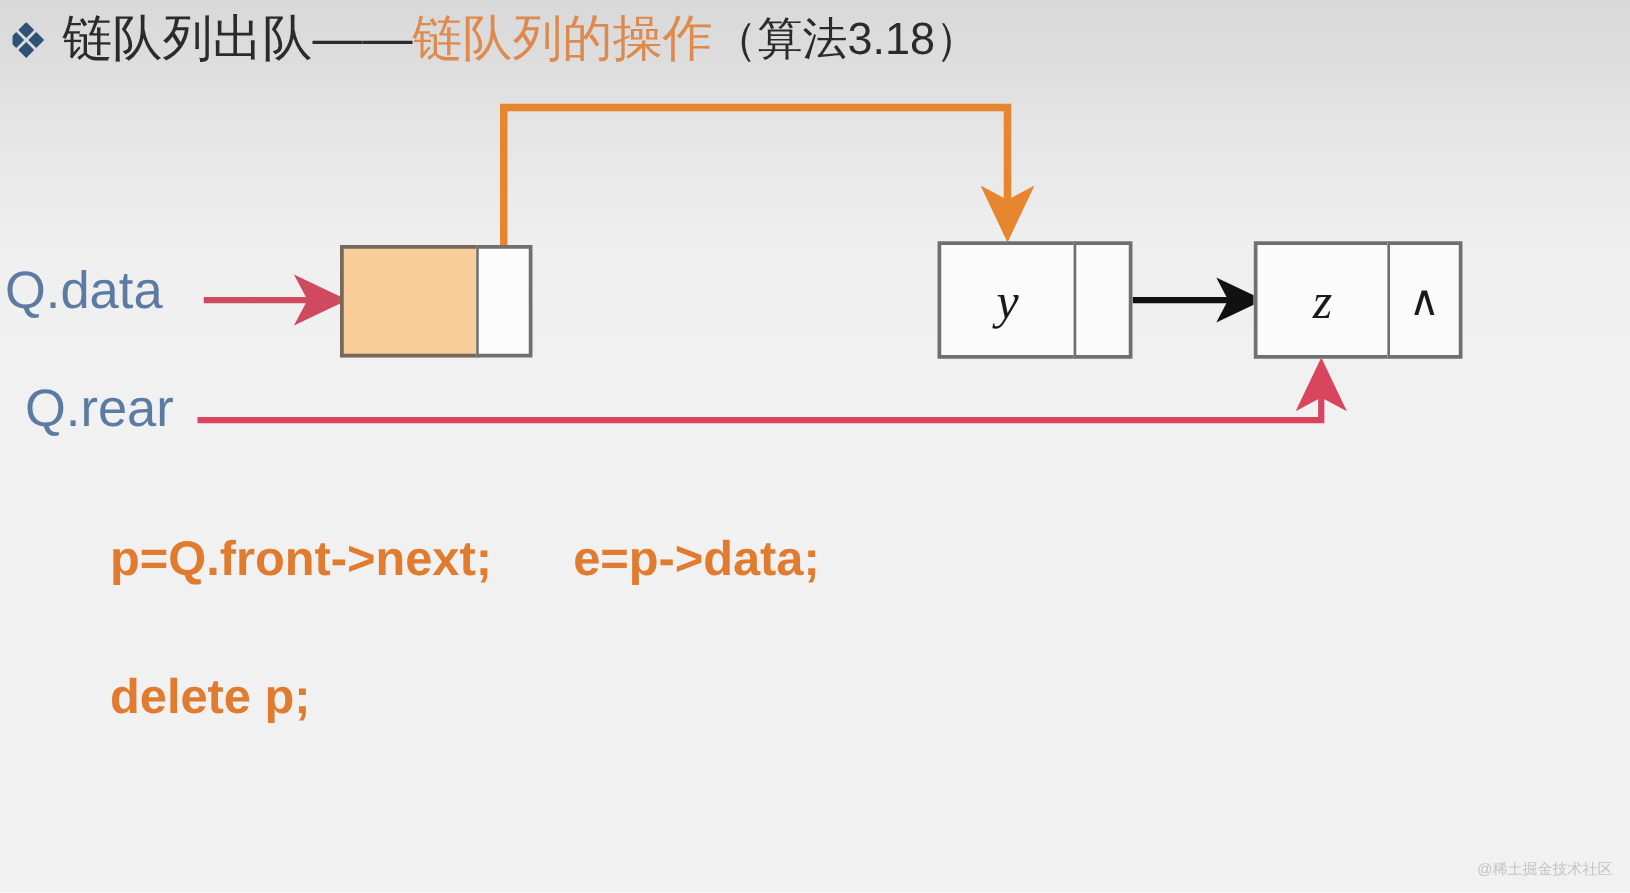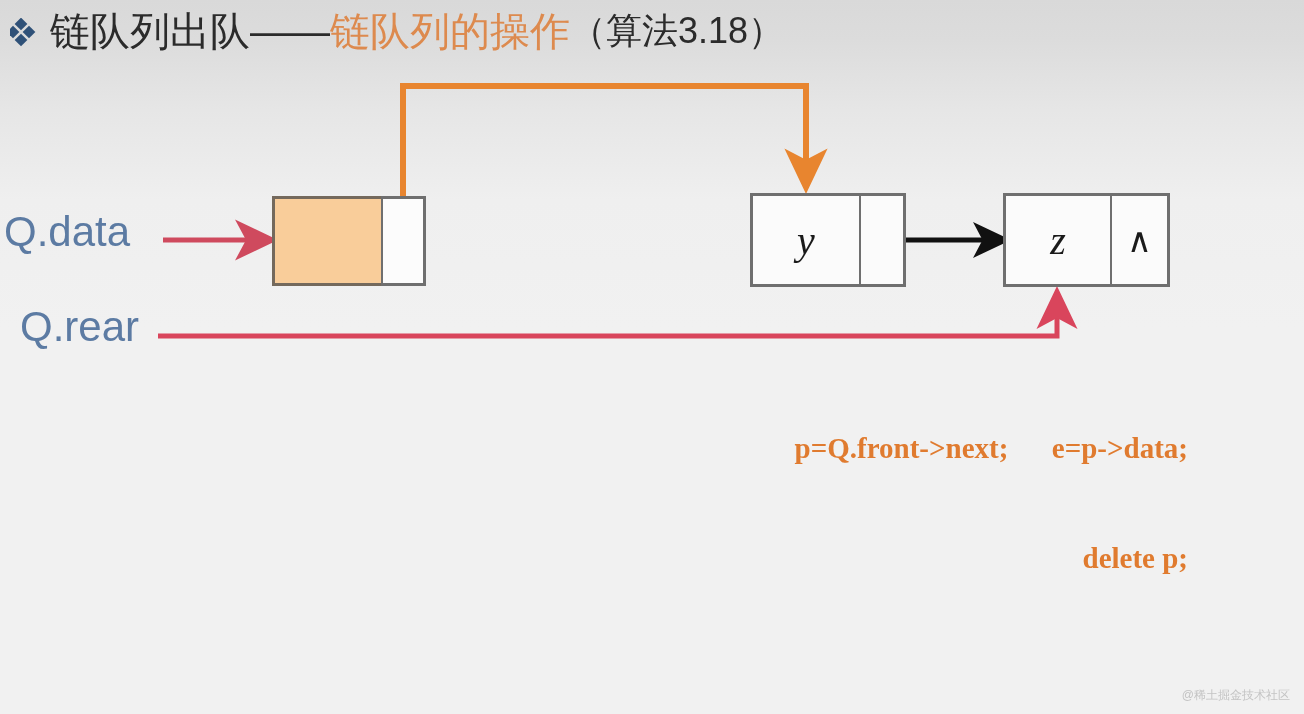--- a/index.html
+++ b/index.html
@@ -121,28 +121,27 @@
   }
 
   
   #code-block {
     position: absolute;
     left: 88px;
     top: 420px;
     width: 1100px;
   }
   .code-line {
-    font-family: Liberation Serif, serif;
+    font-family: Liberation Sans, sans-serif;
     font-weight: bold;
-    font-size: 29px;
+    font-size: 39px;
     line-height: 56px;
     color: #e07b2f;
     white-space: pre;
     margin-bottom: 54px;
-    text-align: right;
   }
   #code-line-3 { margin-bottom: 0; }
 
   
   #watermark {
     position: absolute;
     right: 14px;
     bottom: 10px;
     font-size: 12px;
     color: #c4c4c4;

